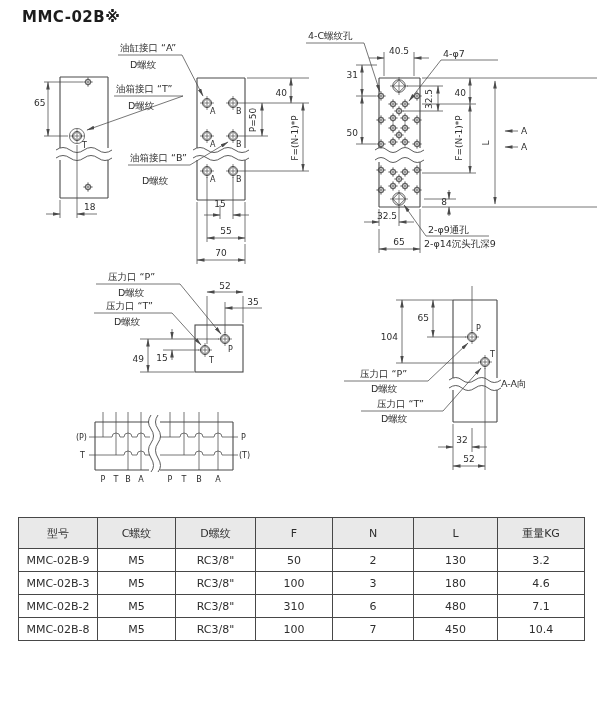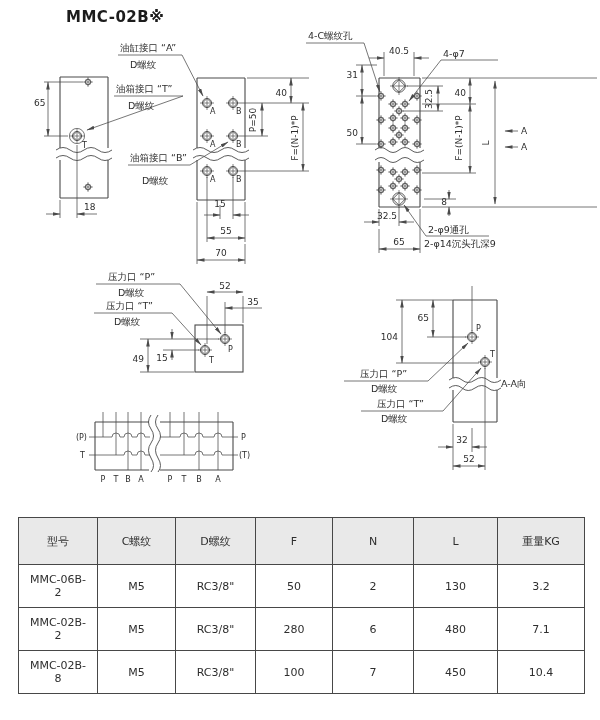--- a/index.html
+++ b/index.html
@@ -1,32 +1,32 @@
 <!DOCTYPE html>
 <html><head>
 <meta charset="utf-8">
 <style>
   html,body{margin:0;padding:0;background:#ffffff;}
   #canvas{position:relative;width:600px;height:720px;background:#ffffff;
           font-family:"DejaVu Sans","Liberation Sans",sans-serif;overflow:hidden;}
   #title{position:absolute;left:22px;top:8px;font-size:15px;font-weight:bold;
-         color:#1c1c1c;letter-spacing:.5px;margin-left:44px;}
+         color:#1c1c1c;letter-spacing:.5px;}
   #drawing{position:absolute;left:0;top:0;}
   
   .ol{stroke:#4a4a4a;stroke-width:1.1;fill:none;}           
   .tl{stroke:#4a4a4a;stroke-width:.75;fill:none;}           
   .sq{stroke:#4a4a4a;stroke-width:.9;fill:none;}            
   text{fill:#2d2d2d;font-size:9px;font-family:"DejaVu Sans","Liberation Sans",sans-serif;}
   .lbl{font-size:9.5px;}
   .pl{font-size:8px;}
   
   .table-wrap{position:absolute;left:18px;top:517px;width:566px;}
   table{border-collapse:collapse;width:100%;table-layout:fixed;border:1px solid #474747;}
   th,td{border:1px solid #474747;text-align:center;vertical-align:middle;
-        font-size:11px;color:#2e2e2e;font-weight:normal;padding:8px;height:22px;}
+        font-size:11px;color:#2e2e2e;font-weight:normal;padding:0;height:22px;}
   thead th{background:#e9e9e9;height:30px;}
 </style>
 </head>
 <body>
 
 <div id="canvas">
 
   <div id="title">MMC-02B※</div>
 
   <svg id="drawing" width="600" height="512" viewBox="0 0 600 512">
@@ -299,33 +299,42 @@
           <th>C螺纹</th>
           <th>D螺纹</th>
           <th>F</th>
           <th>N</th>
           <th>L</th>
           <th>重量KG</th>
         </tr>
       </thead>
       <tbody>
         <tr>
-          <td>MMC-06B-2</td>
+          <td>MMC-02B-9</td>
           <td>M5</td>
           <td>RC3/8"</td>
           <td>50</td>
           <td>2</td>
           <td>130</td>
           <td>3.2</td>
         </tr>
         <tr>
+          <td>MMC-02B-3</td>
+          <td>M5</td>
+          <td>RC3/8"</td>
+          <td>100</td>
+          <td>3</td>
+          <td>180</td>
+          <td>4.6</td>
+        </tr>
+        <tr>
           <td>MMC-02B-2</td>
           <td>M5</td>
           <td>RC3/8"</td>
-          <td>280</td>
+          <td>310</td>
           <td>6</td>
           <td>480</td>
           <td>7.1</td>
         </tr>
         <tr>
           <td>MMC-02B-8</td>
           <td>M5</td>
           <td>RC3/8"</td>
           <td>100</td>
           <td>7</td>

